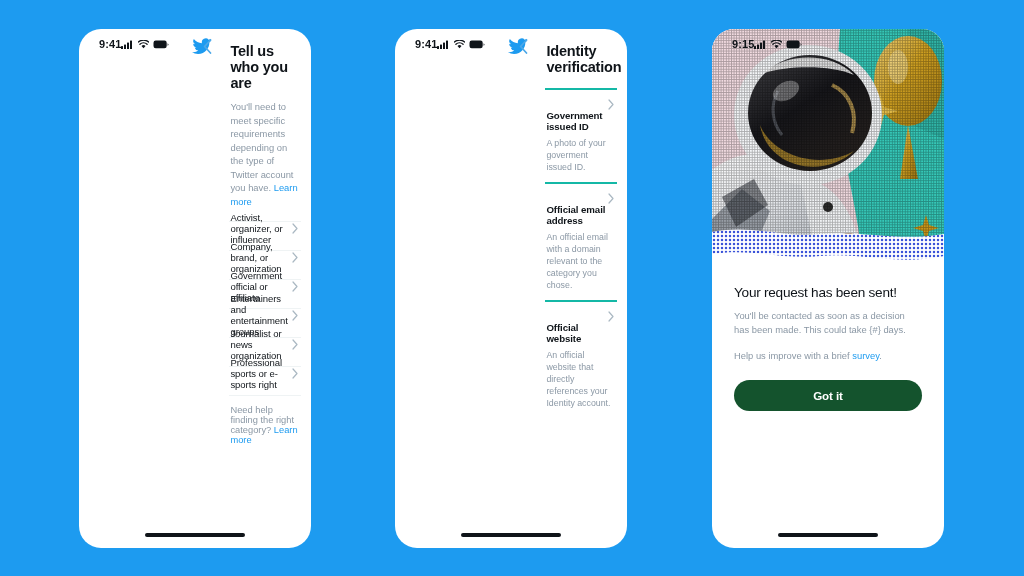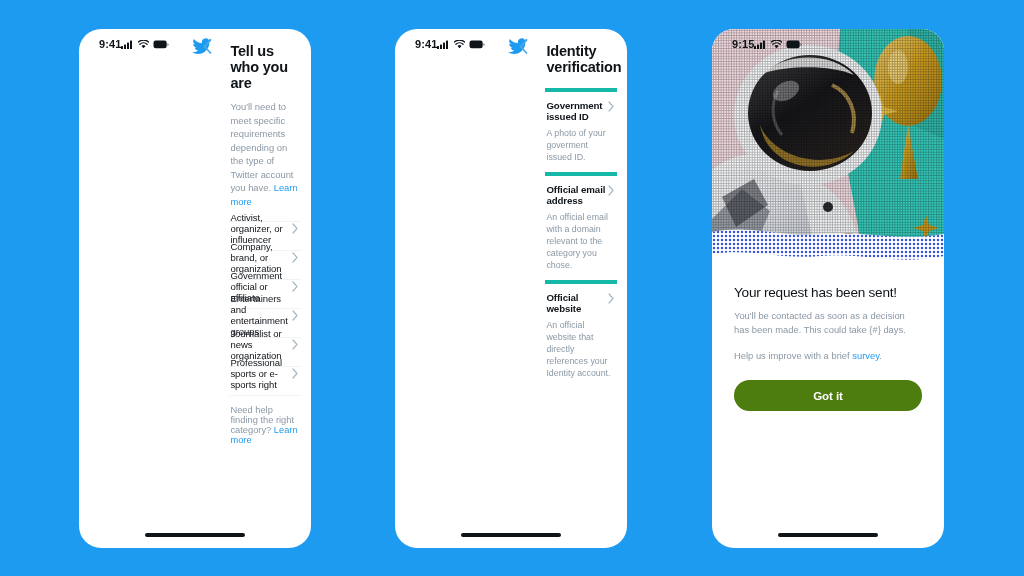--- a/index.html
+++ b/index.html
@@ -133,22 +133,22 @@
     border-top: 1px solid #EFF3F4;
     padding: 9px 1px 0 1px;
     font-size: 9.3px;
     color: #8B98A5;
   }
   .list-footer .link { color: #1D9BF0; }
 
   
   .method-list { margin-top: 13px; }
   .method-row {
-    border-top: 4px solid #14b8a6;
-    padding: 8px 3px 9px 1px;
+    border-top: 2px solid #14b8a6;
+    padding: 20px 3px 9px 1px;
     position: relative;
     cursor: pointer;
   }
   .method-title {
     font-size: 9.7px;
     font-weight: bold;
     color: #0F1419;
     letter-spacing: -0.1px;
   }
   .method-desc {
@@ -213,21 +213,21 @@
     margin-top: 13px;
   }
   .success-sub2 .link { color: #1D9BF0; }
 
   .cta {
     margin-top: 17px;
     width: 188px;
     height: 31px;
     border: none;
     border-radius: 16px;
-    background: #4d7c0f;
+    background: #14532d;
     color: #FFFFFF;
     font-family: "Liberation Sans", sans-serif;
     font-size: 11.6px;
     font-weight: bold;
     letter-spacing: -0.1px;
     cursor: pointer;
     display: flex;
     align-items: center;
     justify-content: center;
   }

